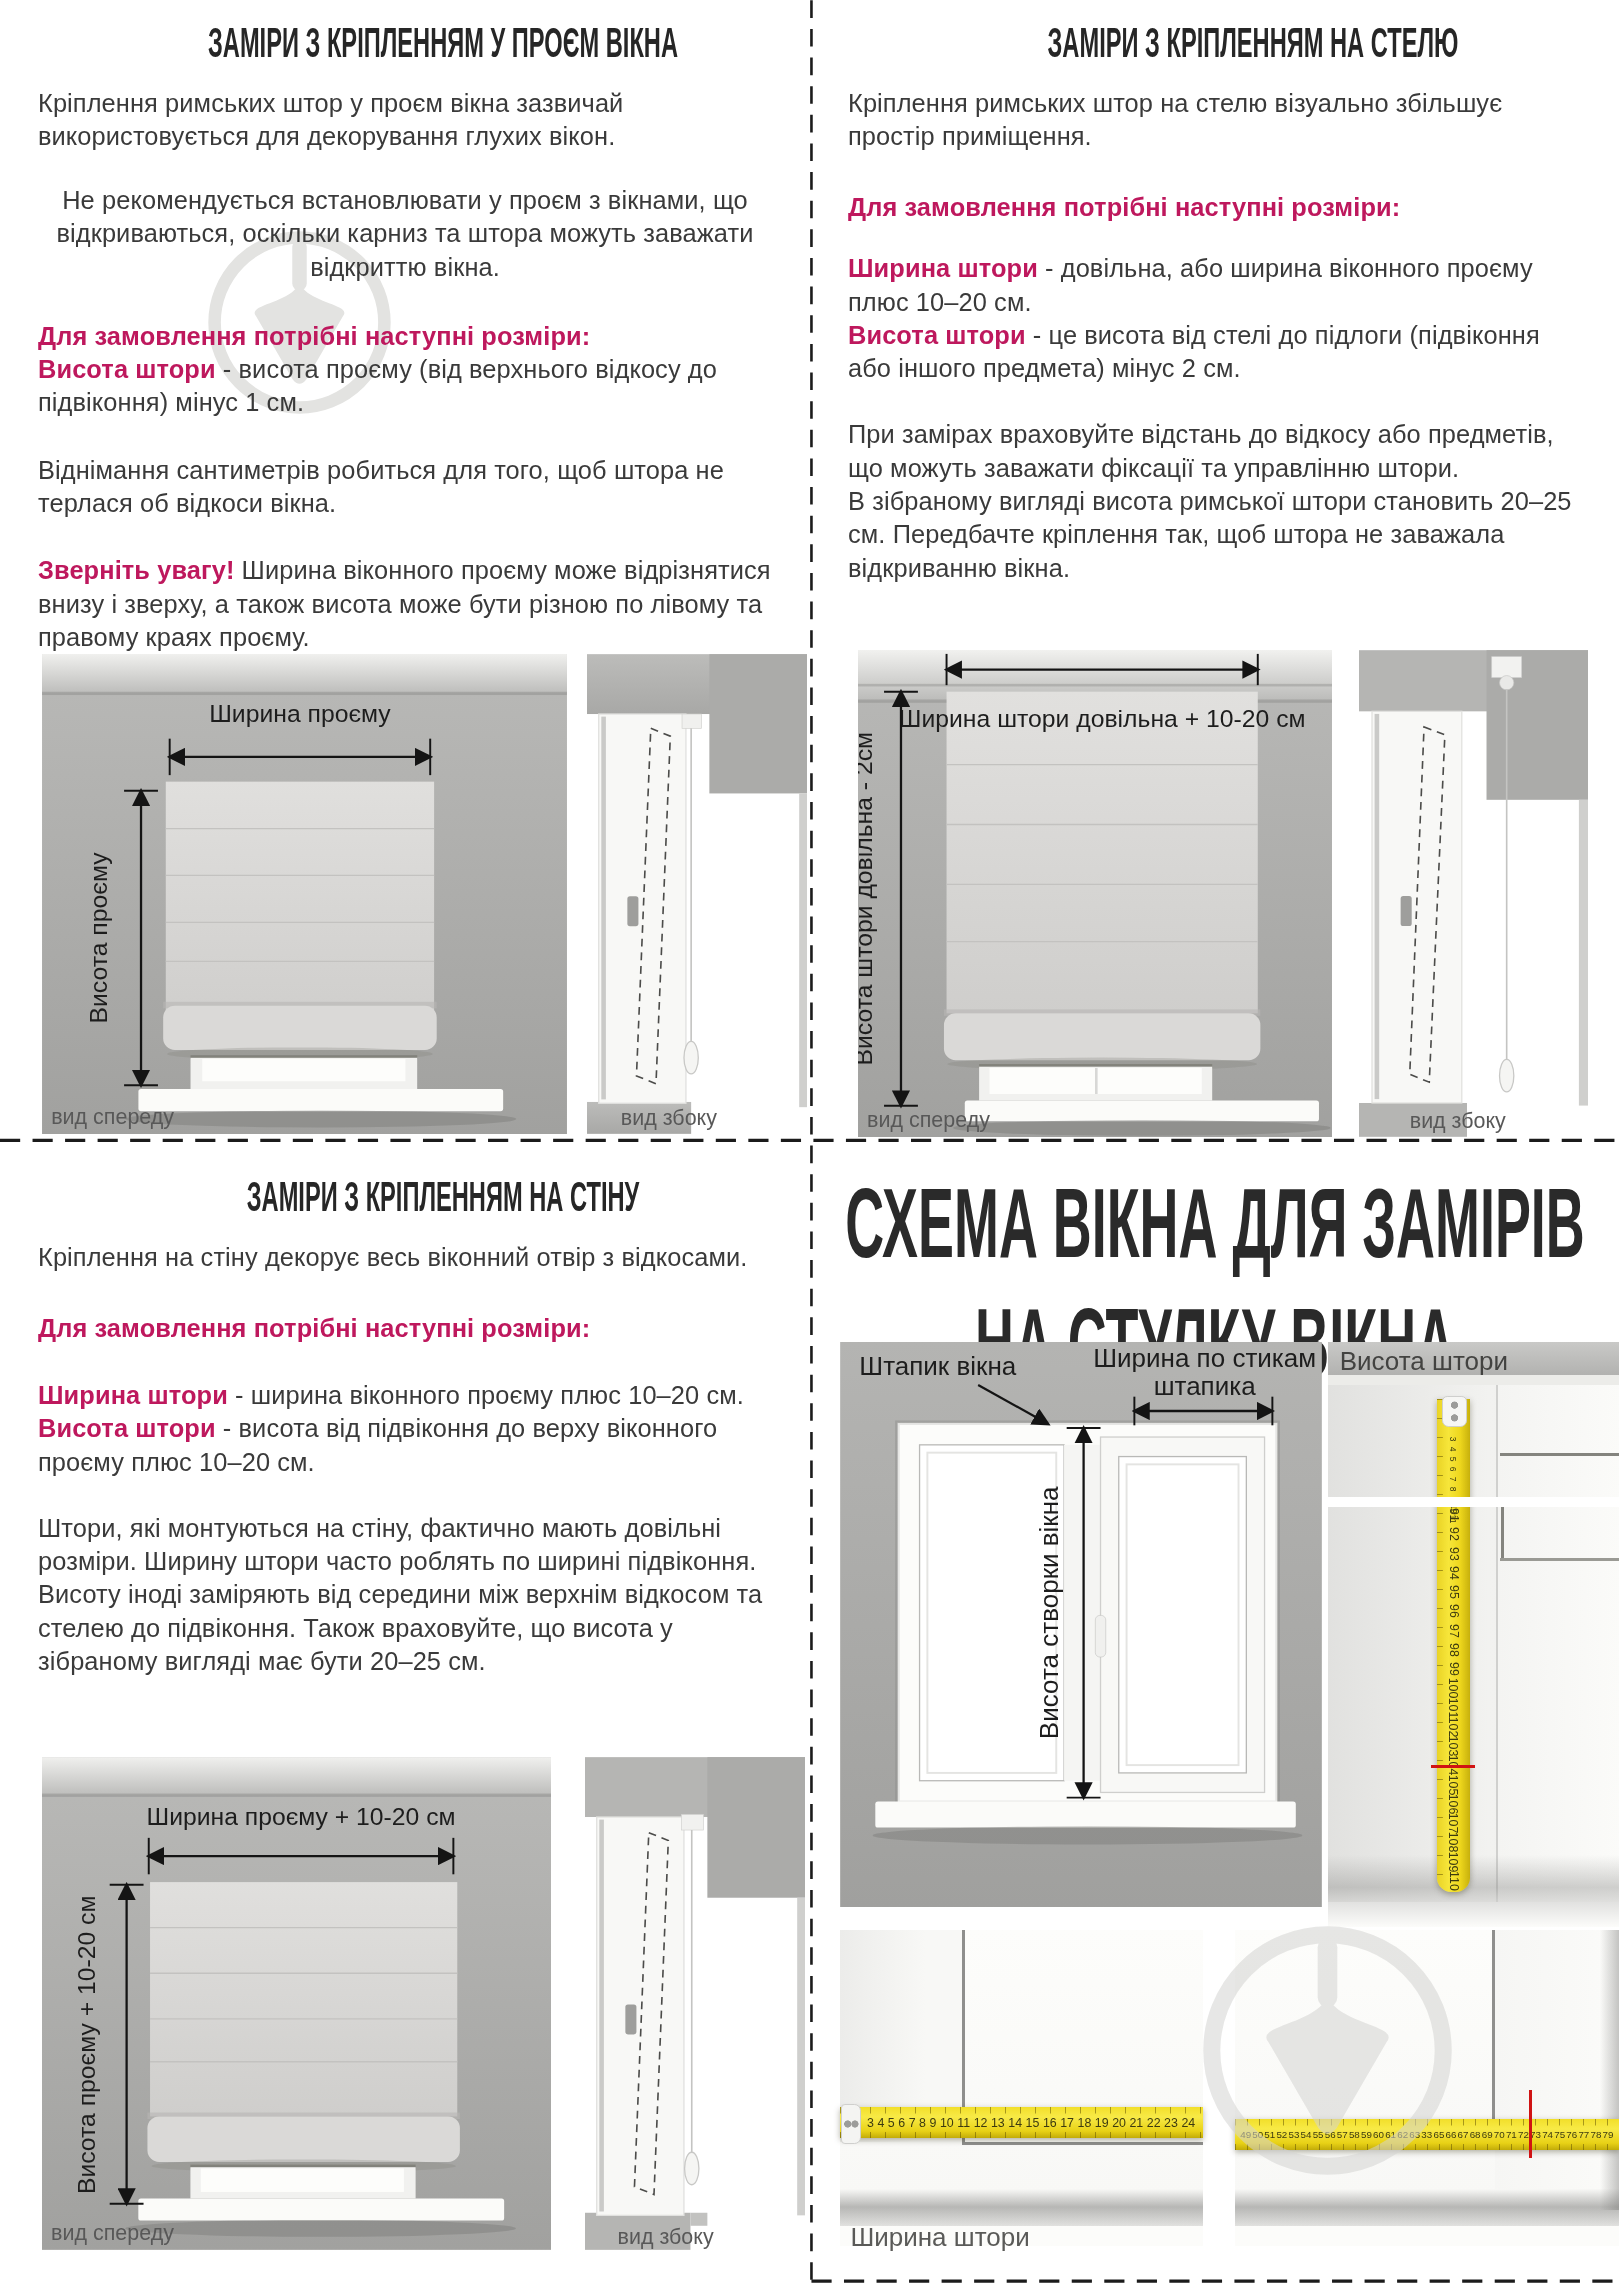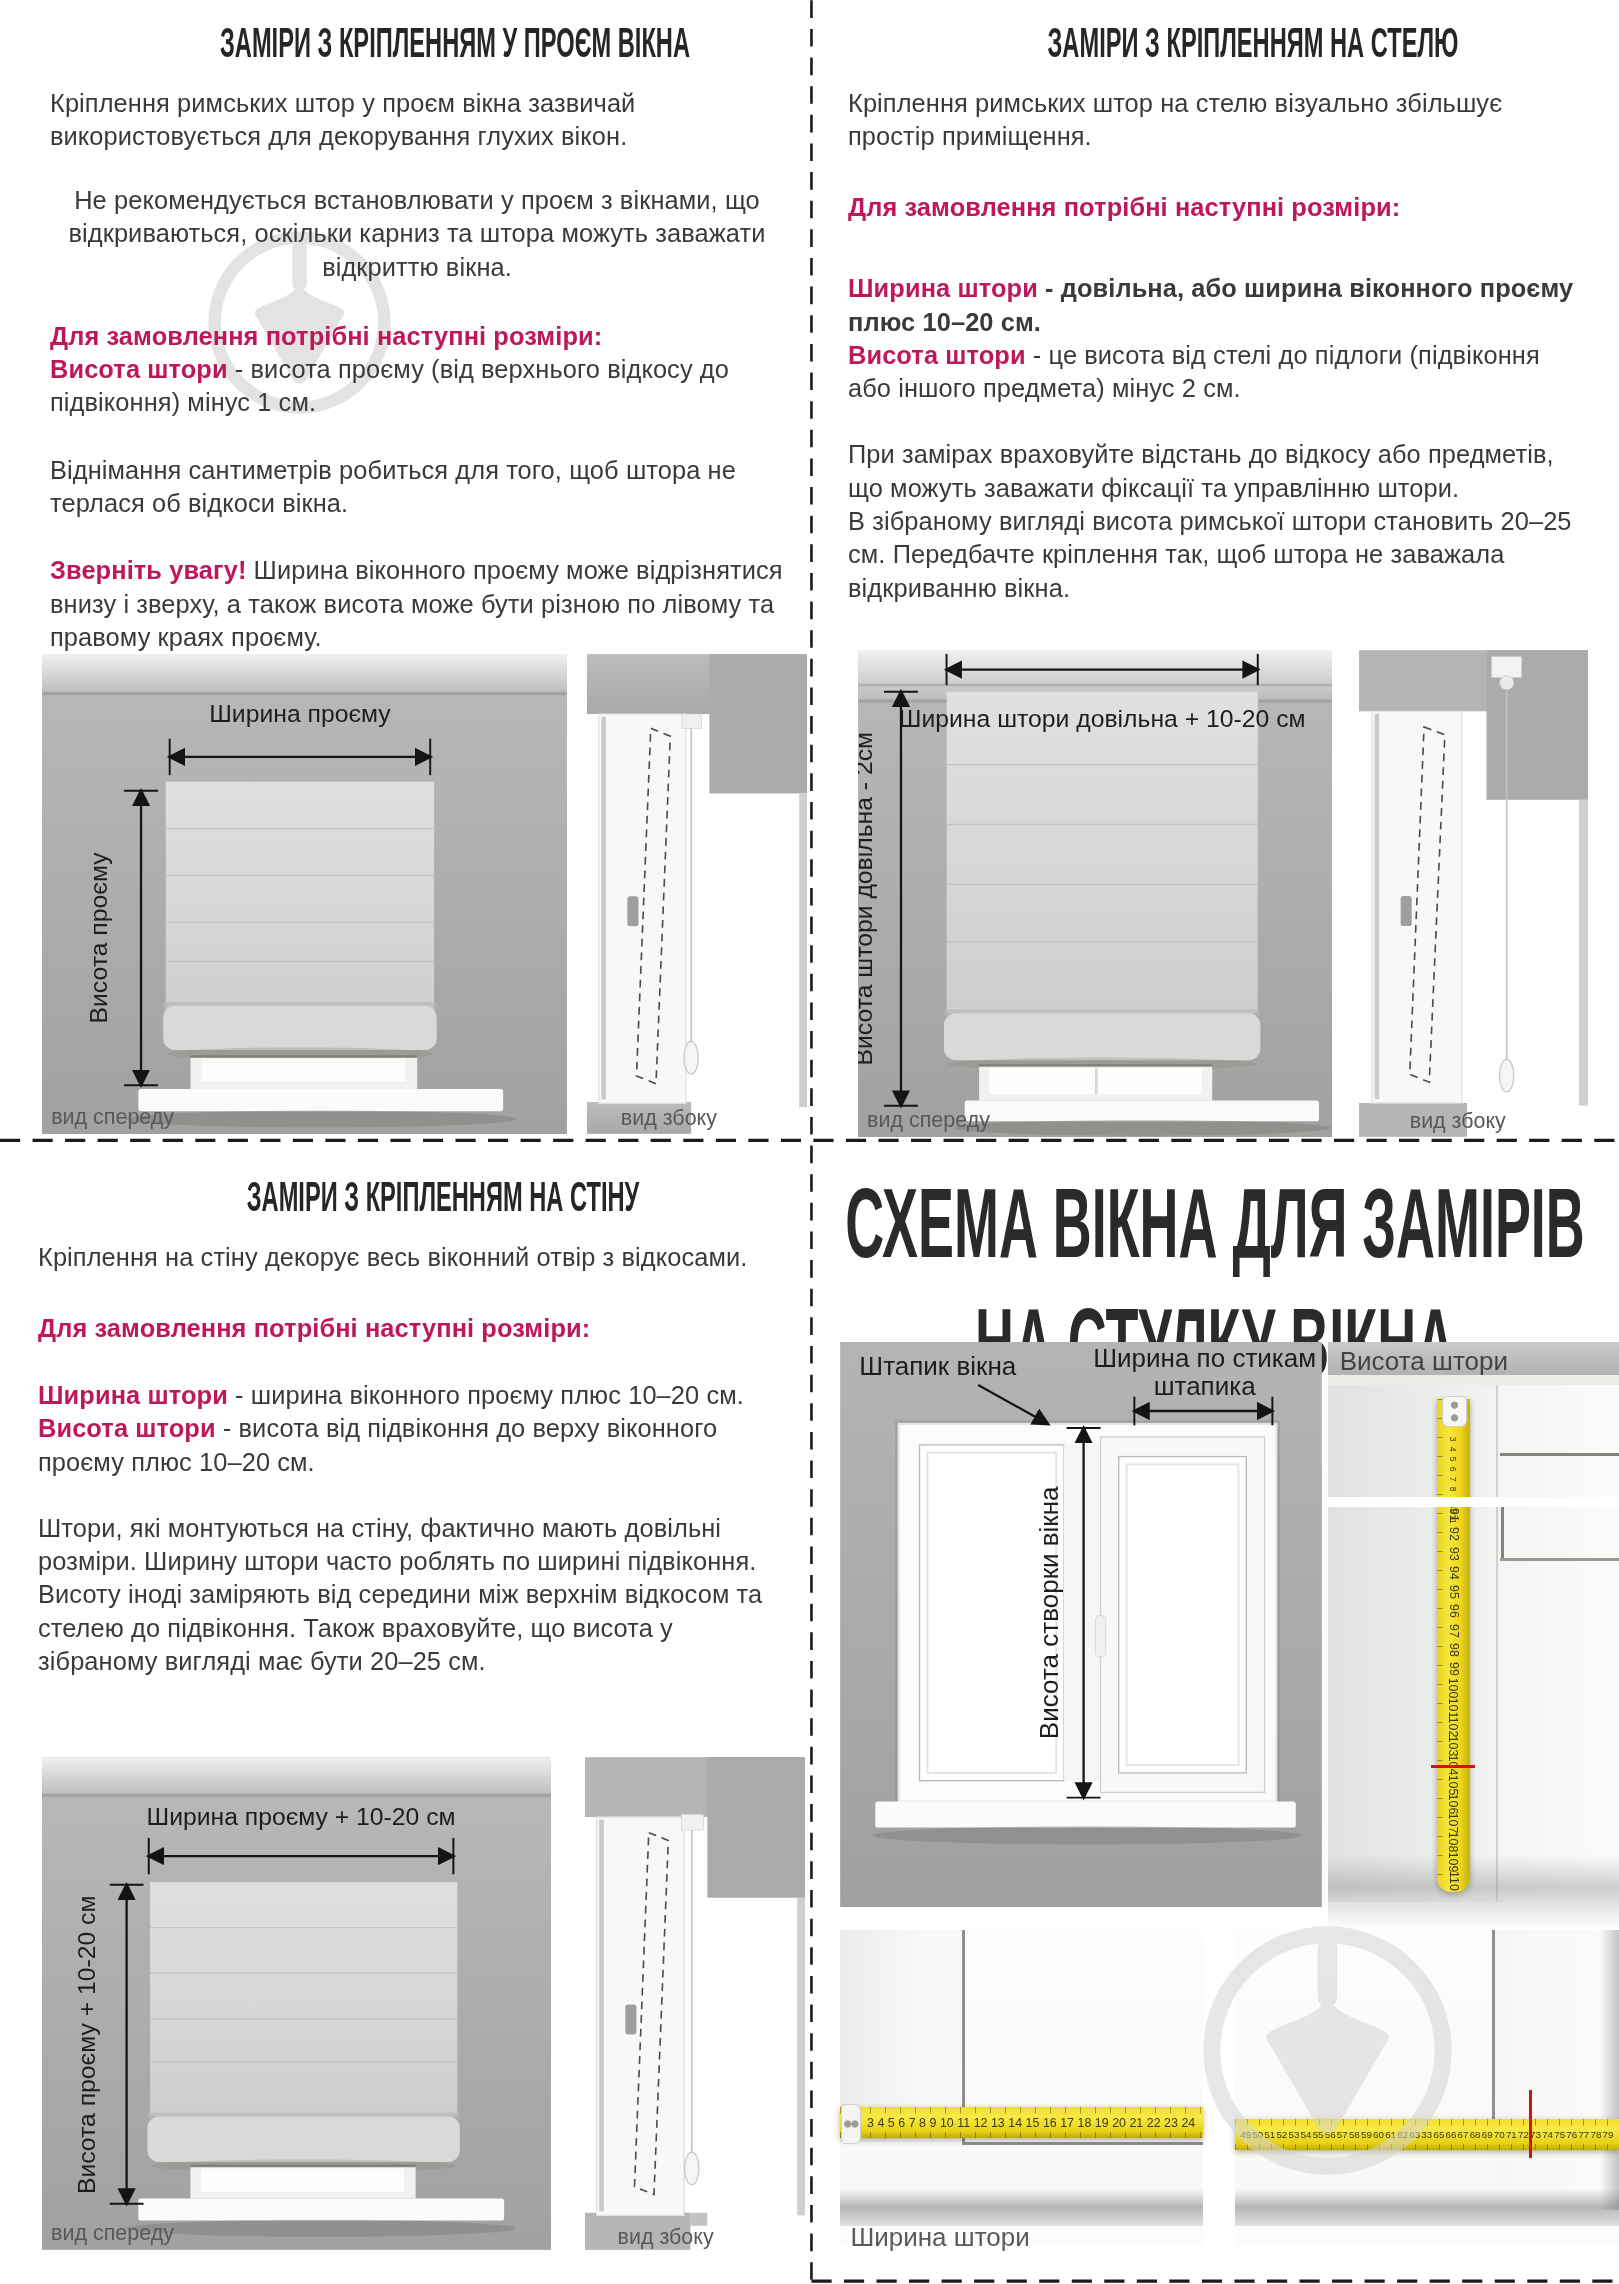--- a/index.html
+++ b/index.html
@@ -75,21 +75,21 @@
 <body>
 
 <div class="page">
 
   <svg class="abs wm" style="left:203px;top:226px;" width="193" height="193" viewBox="0 0 400 400">
     <circle cx="200" cy="200" r="176" fill="none" stroke="currentColor" stroke-width="26"></circle>
     <rect x="185" y="28" width="30" height="106" rx="15" fill="currentColor"></rect>
     <path d="M200 118 C 186 150 132 158 112 172 Q 103 179 110 187 L 186 318 Q 200 336 214 318 L 290 187 Q 297 179 288 172 C 268 158 214 150 200 118 Z" fill="currentColor"></path>
   </svg>
 
-  <div class="tx" style="left:12px;top:18px;">
+  <div class="tx" style="left:0;top:18px;">
     <div class="inner">
       <div class="titlewrap">
         <span class="qtitle">ЗАМІРИ З КРІПЛЕННЯМ У ПРОЄМ ВІКНА</span>
       </div>
       <p class="p" style="margin-top:19.5px;">Кріплення римських штор у проєм вікна зазвичай використовується для декорування глухих вікон.</p>
       <p class="p" style="margin-top:31px;text-align:center;">Не рекомендується встановлювати у проєм з вікнами, що відкриваються, оскільки карниз та штора можуть заважати відкриттю вікна.</p>
       <p class="p" style="margin-top:36px;"><b>Для замовлення потрібні наступні розміри:</b></p>
       <p class="p"><b>Висота штори</b><span> - висота проєму (від верхнього відкосу до підвіконня) мінус 1 см.</span></p>
       <p class="p" style="margin-top:34px;">Віднімання сантиметрів робиться для того, щоб штора не терлася об відкоси вікна.</p>
       <p class="p" style="margin-top:34px;"><b>Зверніть увагу!</b><span> Ширина віконного проєму може відрізнятися внизу і зверху, а також висота може бути різною по лівому та правому краях проєму.</span></p>
@@ -175,21 +175,21 @@
     <text class="viewlbl" x="52" y="724">вид збоку</text>
   </svg>
 
   <div class="tx" style="left:810px;top:18px;">
     <div class="inner">
       <div class="titlewrap">
           <span class="qtitle">ЗАМІРИ З КРІПЛЕННЯМ НА СТЕЛЮ</span>
         </div>
       <p class="p" style="margin-top:19.5px;">Кріплення римських штор на стелю візуально збільшує простір приміщення.</p>
       <p class="p" style="margin-top:38px;"><b>Для замовлення потрібні наступні розміри:</b></p>
-      <p class="p" style="margin-top:48px;font-weight:bold;"><b>Ширина штори</b><span> - довільна, або ширина віконного проєму плюс 10–20 см.</span></p>
+      <p class="p" style="margin-top:28px;"><b>Ширина штори</b><span> - довільна, або ширина віконного проєму плюс 10–20 см.</span></p>
       <p class="p"><b>Висота штори</b><span> - це висота від стелі до підлоги (підвіконня або іншого предмета) мінус 2 см.</span></p>
       <p class="p" style="margin-top:33px;">При замірах враховуйте відстань до відкосу або предметів, що можуть заважати фіксації та управлінню штори.</p>
       <p class="p">В зібраному вигляді висота римської штори становить 20–25 см. Передбачте кріплення так, щоб штора не заважала відкриванню вікна.</p>
     </div>
   </div>
 
   <svg class="abs" style="left:858px;top:650px;z-index:2;" width="474" height="487" viewBox="0 0 728 748">
     <defs>
       <linearGradient id="wg2" x1="0" y1="0" x2="0" y2="1">
           <stop offset="0" stop-color="#b9b9b7"></stop>

